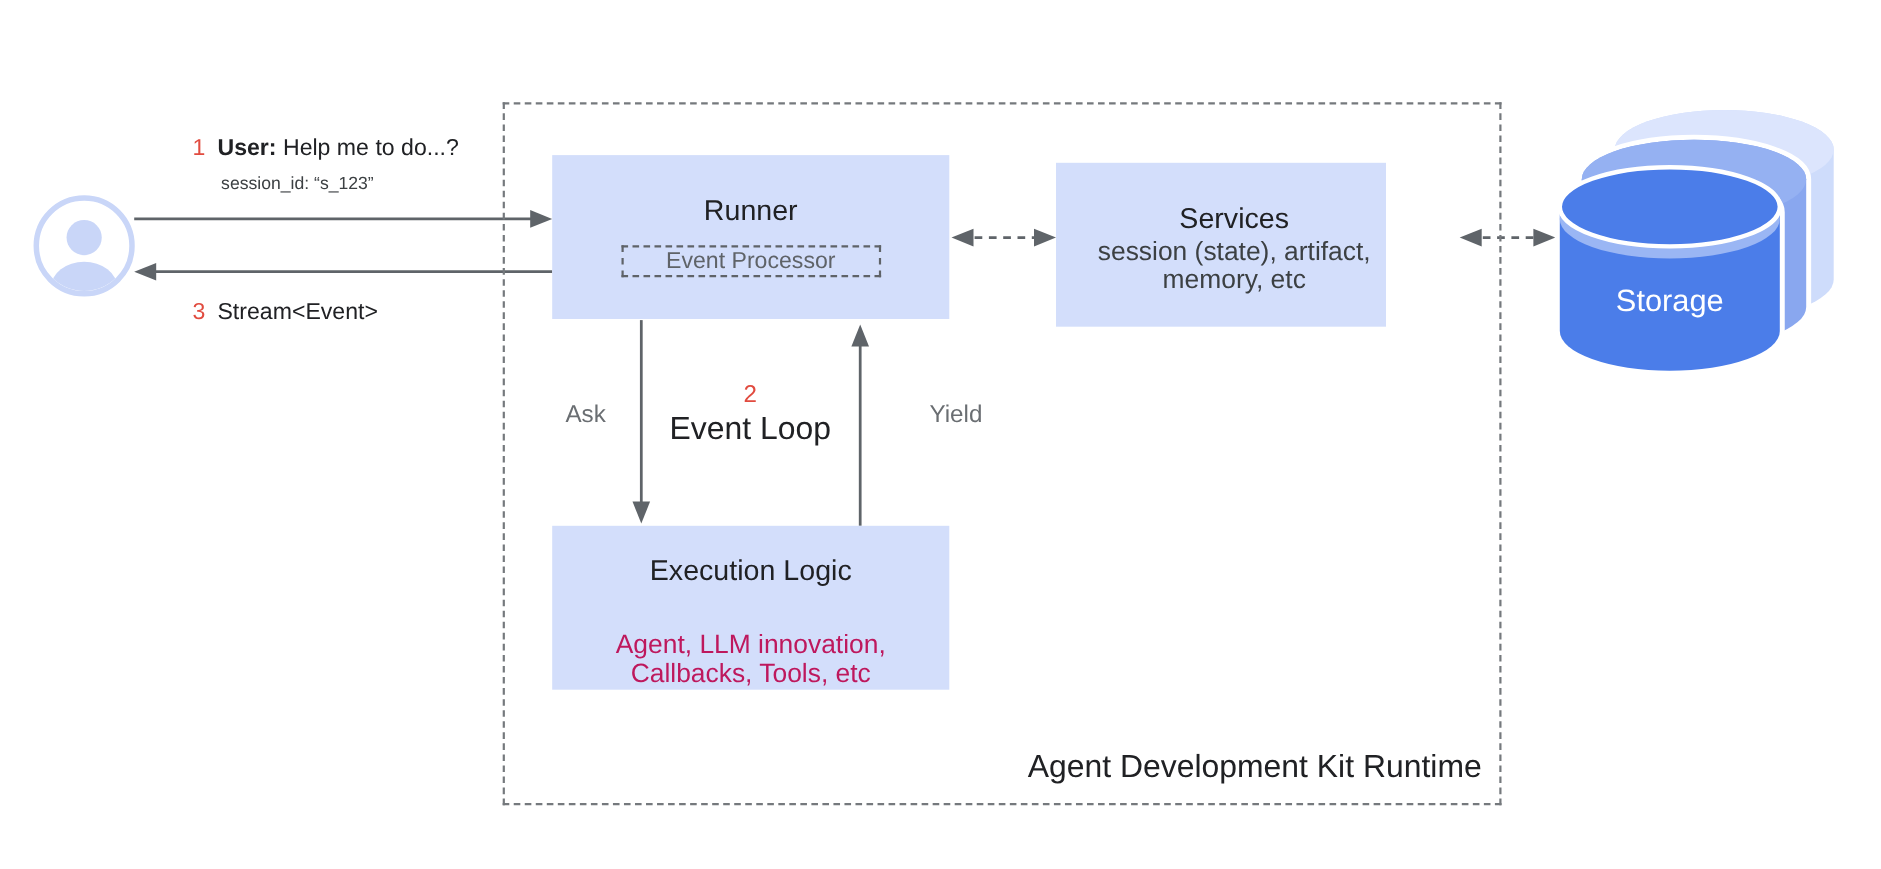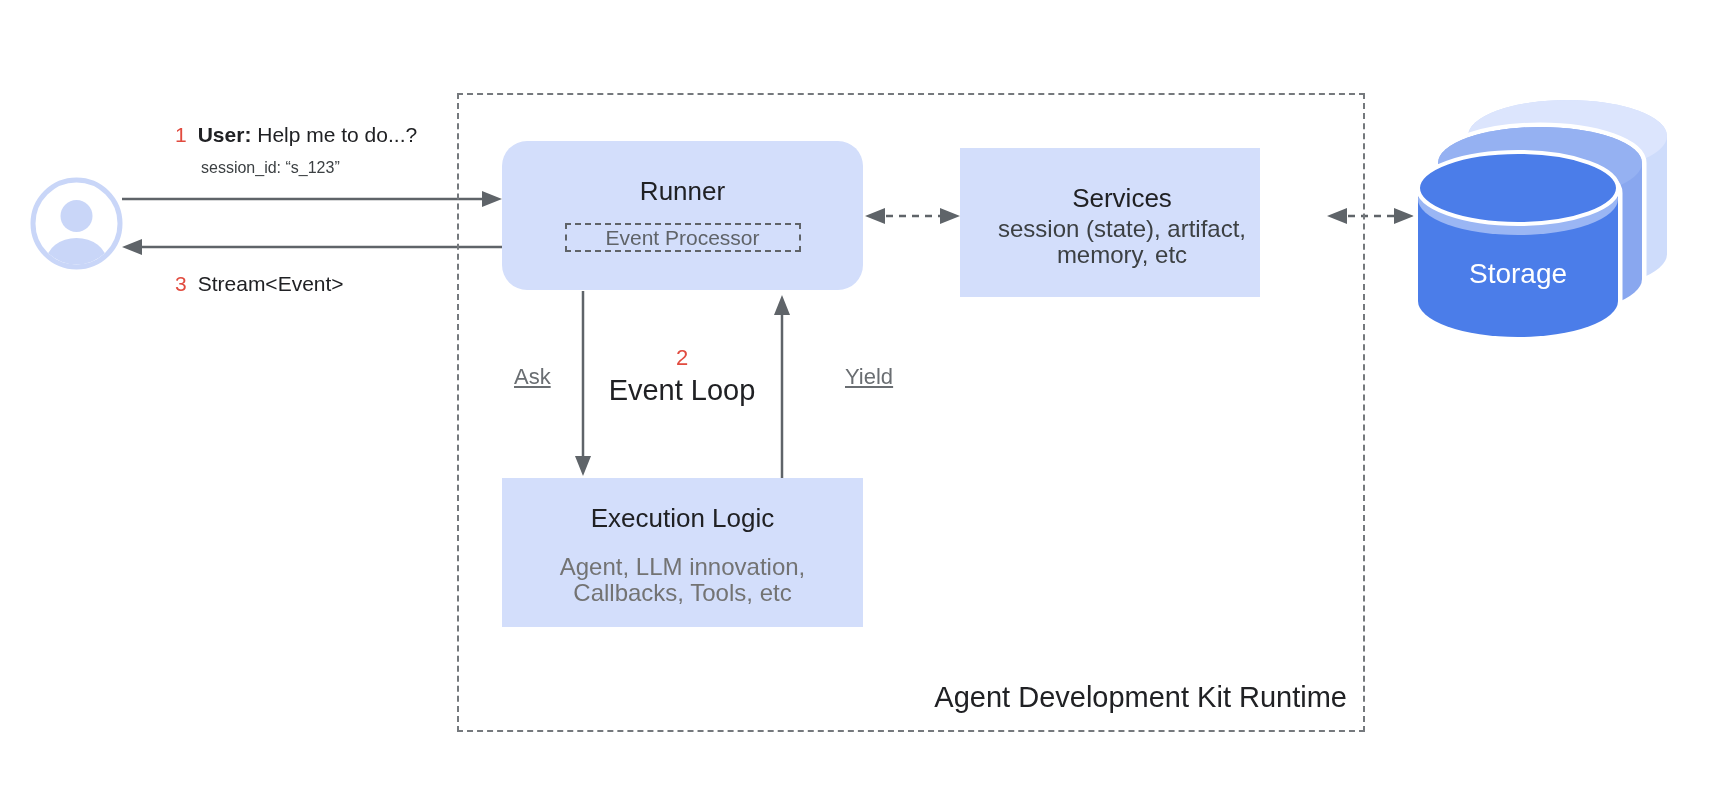--- a/index.html
+++ b/index.html
@@ -12,31 +12,31 @@
   .msg1{left:175px;top:122px;}
   .msg1b{position:absolute;left:201px;top:158px;font-size:16px;line-height:20px;color:#3C4043;white-space:nowrap;}
   .msg3{left:175px;top:271px;}
 
   .runtime-box{position:absolute;left:457px;top:93px;width:908px;height:639px;
                border:2px dashed #75797D;box-sizing:border-box;}
   .runtime-title{position:absolute;right:16px;bottom:16px;font-size:29px;color:#202124;white-space:nowrap;}
 
   .node{position:absolute;width:361px;height:149px;background:#D3DEFB;display:flex;
         flex-direction:column;align-items:center;box-sizing:border-box;}
-  .runner{left:502px;top:141px;padding-top:34px;border-radius:25px;}
+  .runner{left:502px;top:141px;padding-top:34px;}
   .services{left:960px;top:148px;width:300px;padding-top:34px;padding-left:24px;}
   .execution{left:502px;top:478px;padding-top:24px;}
   .node-title{font-size:26px;line-height:32px;color:#202124;}
   .processor{margin-top:16px;width:236px;height:29px;box-sizing:border-box;border:2px dashed #5F6368;
              color:#5F6368;font-size:21px;display:flex;align-items:center;justify-content:center;}
   .sub{font-size:24px;line-height:26px;text-align:center;}
   .sub-dark{color:#3C4043;margin-top:2px;}
-  .sub-gray{color:#737373;margin-top:20px;}
+  .sub-gray{color:#be185d;margin-top:40px;}
 
-  .edge-label{position:absolute;font-size:22px;color:#6A6E72;white-space:nowrap;text-decoration:underline;}
+  .edge-label{position:absolute;font-size:22px;color:#6A6E72;white-space:nowrap;}
   .ask{left:514px;top:364px;}
   .yield{left:806px;top:364px;margin-left:39px;}
   .eventloop{position:absolute;left:582px;top:346px;width:200px;text-align:center;}
   .el-num{font-size:22px;line-height:24px;color:#E14B3F;}
   .el-title{font-size:29px;line-height:34px;color:#202124;margin-top:3px;}
 
   .avatar{position:absolute;left:30px;top:177px;width:93px;height:93px;}
   .storage-svg{position:absolute;left:1390px;top:75px;width:300px;height:280px;}
   .storage-text{font-family:"Liberation Sans",sans-serif;font-size:28px;fill:#ffffff;}
 </style>

